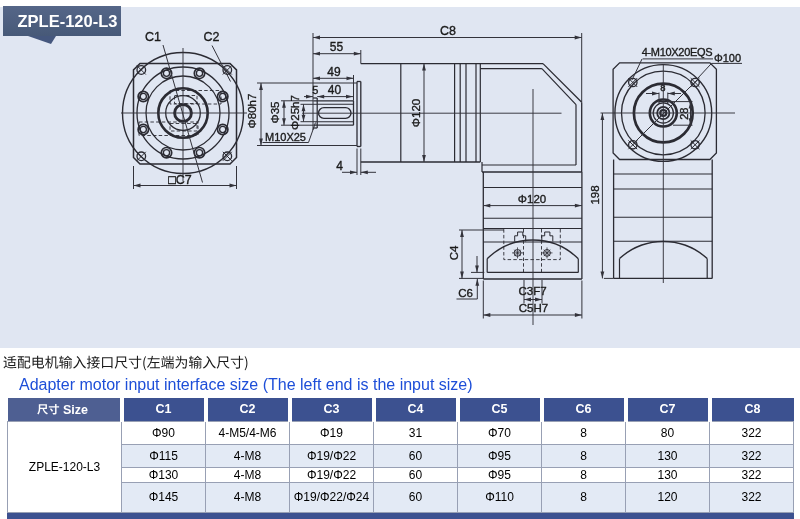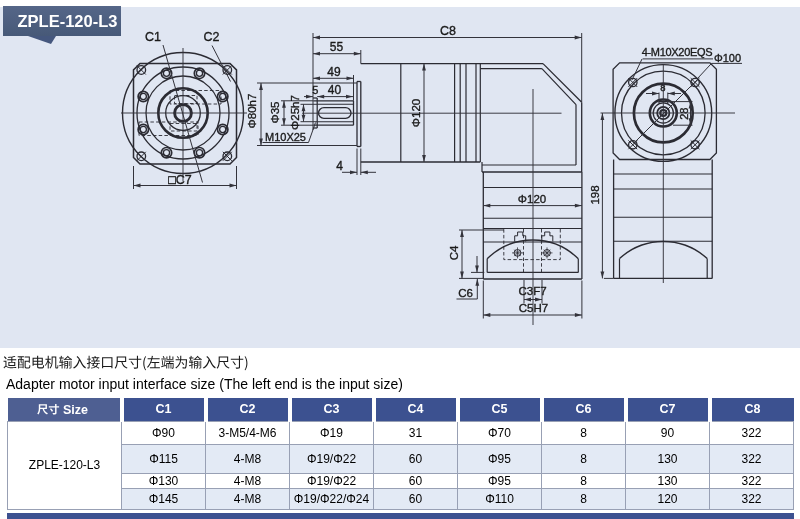--- a/index.html
+++ b/index.html
@@ -1,16 +1,16 @@
 <!DOCTYPE html>
 <html><head><meta charset="utf-8"><style>
 * { margin:0; padding:0; box-sizing:border-box; }
 body { width:800px; height:519px; background:#ffffff; font-family:"Liberation Sans", sans-serif; position:relative; overflow:hidden; }
 .draw { position:absolute; left:0; top:0; }
-.eng { position:absolute; left:6px; top:375.5px; font-size:14px; color:#000000; }
+.eng { position:absolute; left:19px; top:375.5px; font-size:16px; color:#1d4ed8; }
 table { position:absolute; left:7px; top:398px; border-collapse:collapse; table-layout:fixed; }
 td, th { text-align:center; vertical-align:middle; font-size:12px; color:#000000; border:1px solid #98a0b4; }
 th { background:#3c5190; color:#fff; border:none; font-size:12.5px; }
 th.gap { border-left:4px solid #ffffff; }
 tr.alt td { background:#e3eaf5; }
 .bar { position:absolute; left:7px; top:513px; width:787px; height:6px; background:#3c5190; }
 </style></head><body>
 <svg class="draw" width="800" height="519" viewBox="0 0 800 519">
 <rect x="0" y="7" width="800" height="341" fill="#e0e6f2"></rect>
 <defs>
@@ -325,49 +325,49 @@
         <th class="gap">C3</th>
         <th class="gap">C4</th>
         <th class="gap">C5</th>
         <th class="gap">C6</th>
         <th class="gap">C7</th>
         <th class="gap">C8</th>
       </tr>
 <tr style="height:23px">
         <td rowspan="4" style="background:#fff">ZPLE-120-L3</td>
         <td>Φ90</td>
-        <td>3-M5/4-M6</td>
+        <td>4-M5/4-M6</td>
         <td>Φ19</td>
         <td>31</td>
         <td>Φ70</td>
         <td>8</td>
-        <td>90</td>
+        <td>80</td>
         <td>322</td>
       </tr>
-<tr style="height:29px" class="alt">
+<tr style="height:23px" class="alt">
         <td>Φ115</td>
         <td>4-M8</td>
         <td>Φ19/Φ22</td>
         <td>60</td>
         <td>Φ95</td>
         <td>8</td>
         <td>130</td>
         <td>322</td>
       </tr>
 <tr style="height:14px">
         <td>Φ130</td>
         <td>4-M8</td>
         <td>Φ19/Φ22</td>
         <td>60</td>
         <td>Φ95</td>
         <td>8</td>
         <td>130</td>
         <td>322</td>
       </tr>
-<tr style="height:21px" class="alt">
+<tr style="height:30px" class="alt">
         <td>Φ145</td>
         <td>4-M8</td>
         <td>Φ19/Φ22/Φ24</td>
         <td>60</td>
         <td>Φ110</td>
         <td>8</td>
         <td>120</td>
         <td>322</td>
       </tr>
 </tbody>

